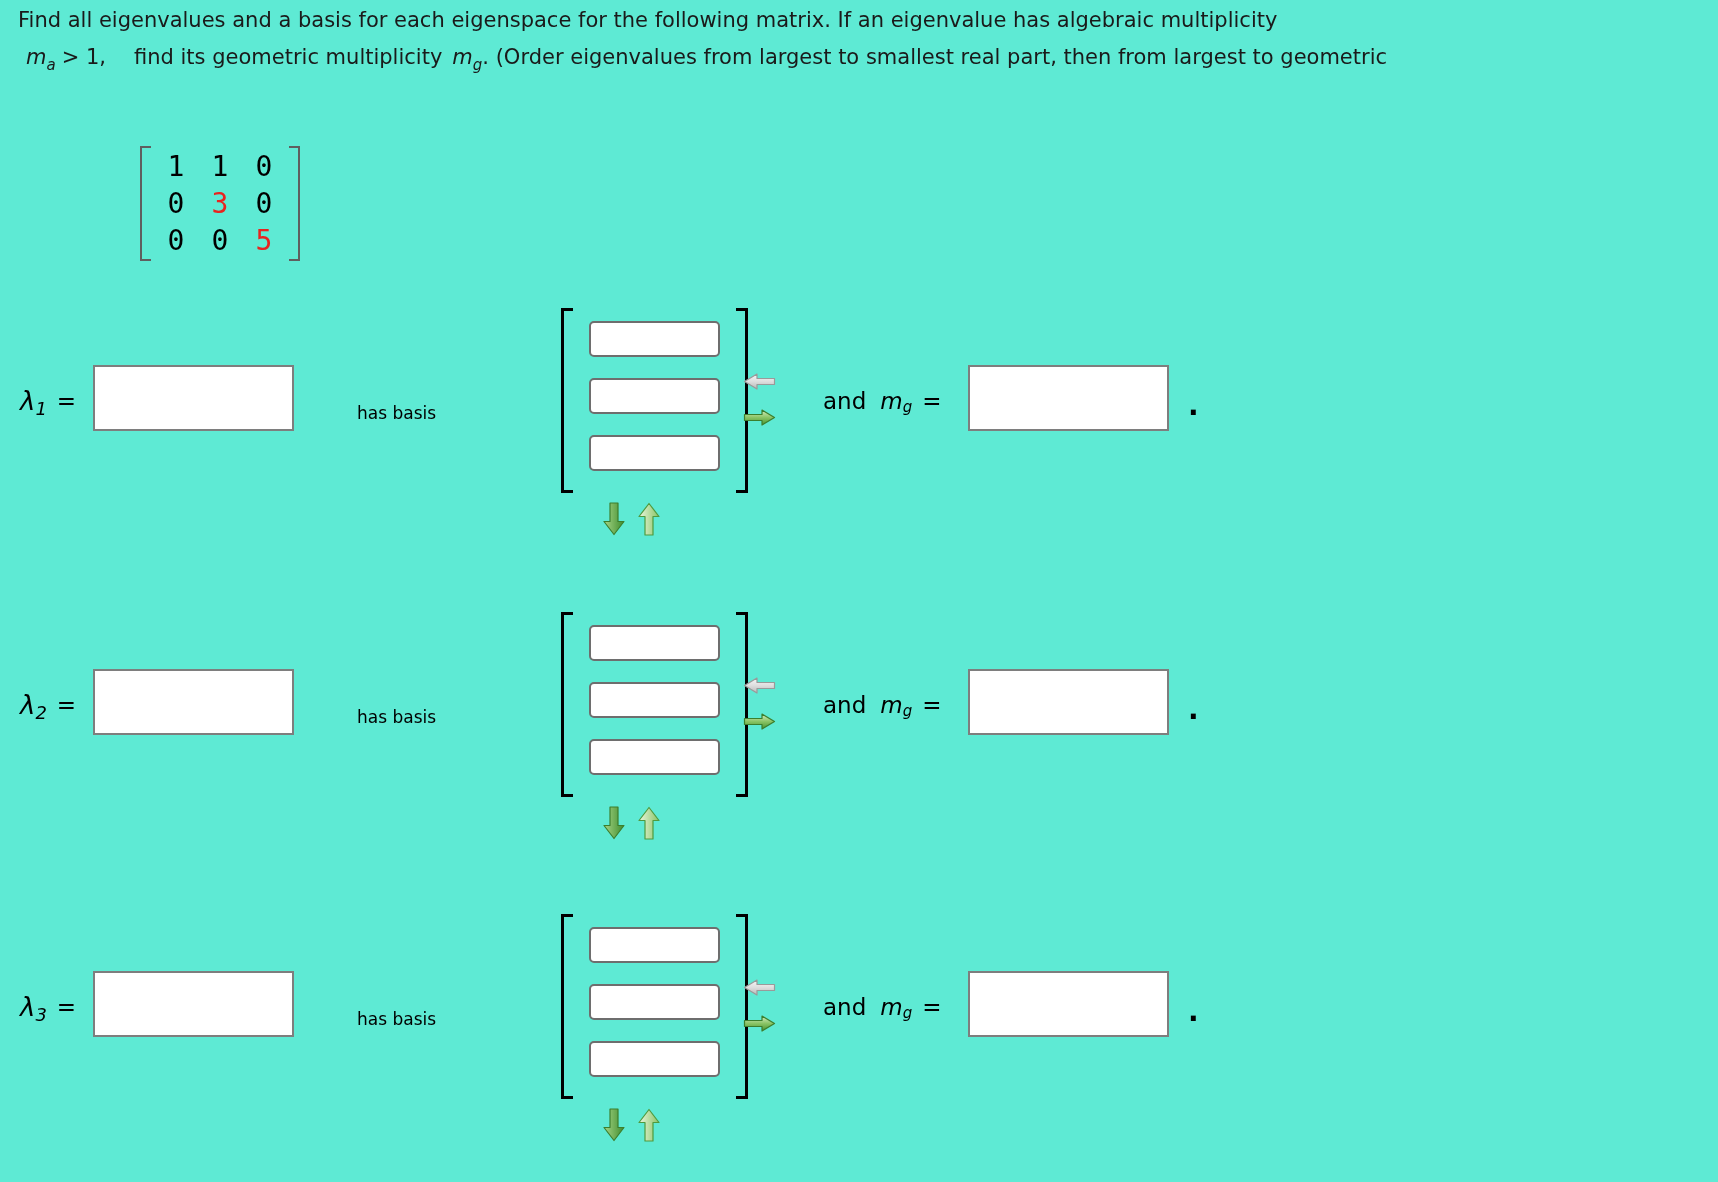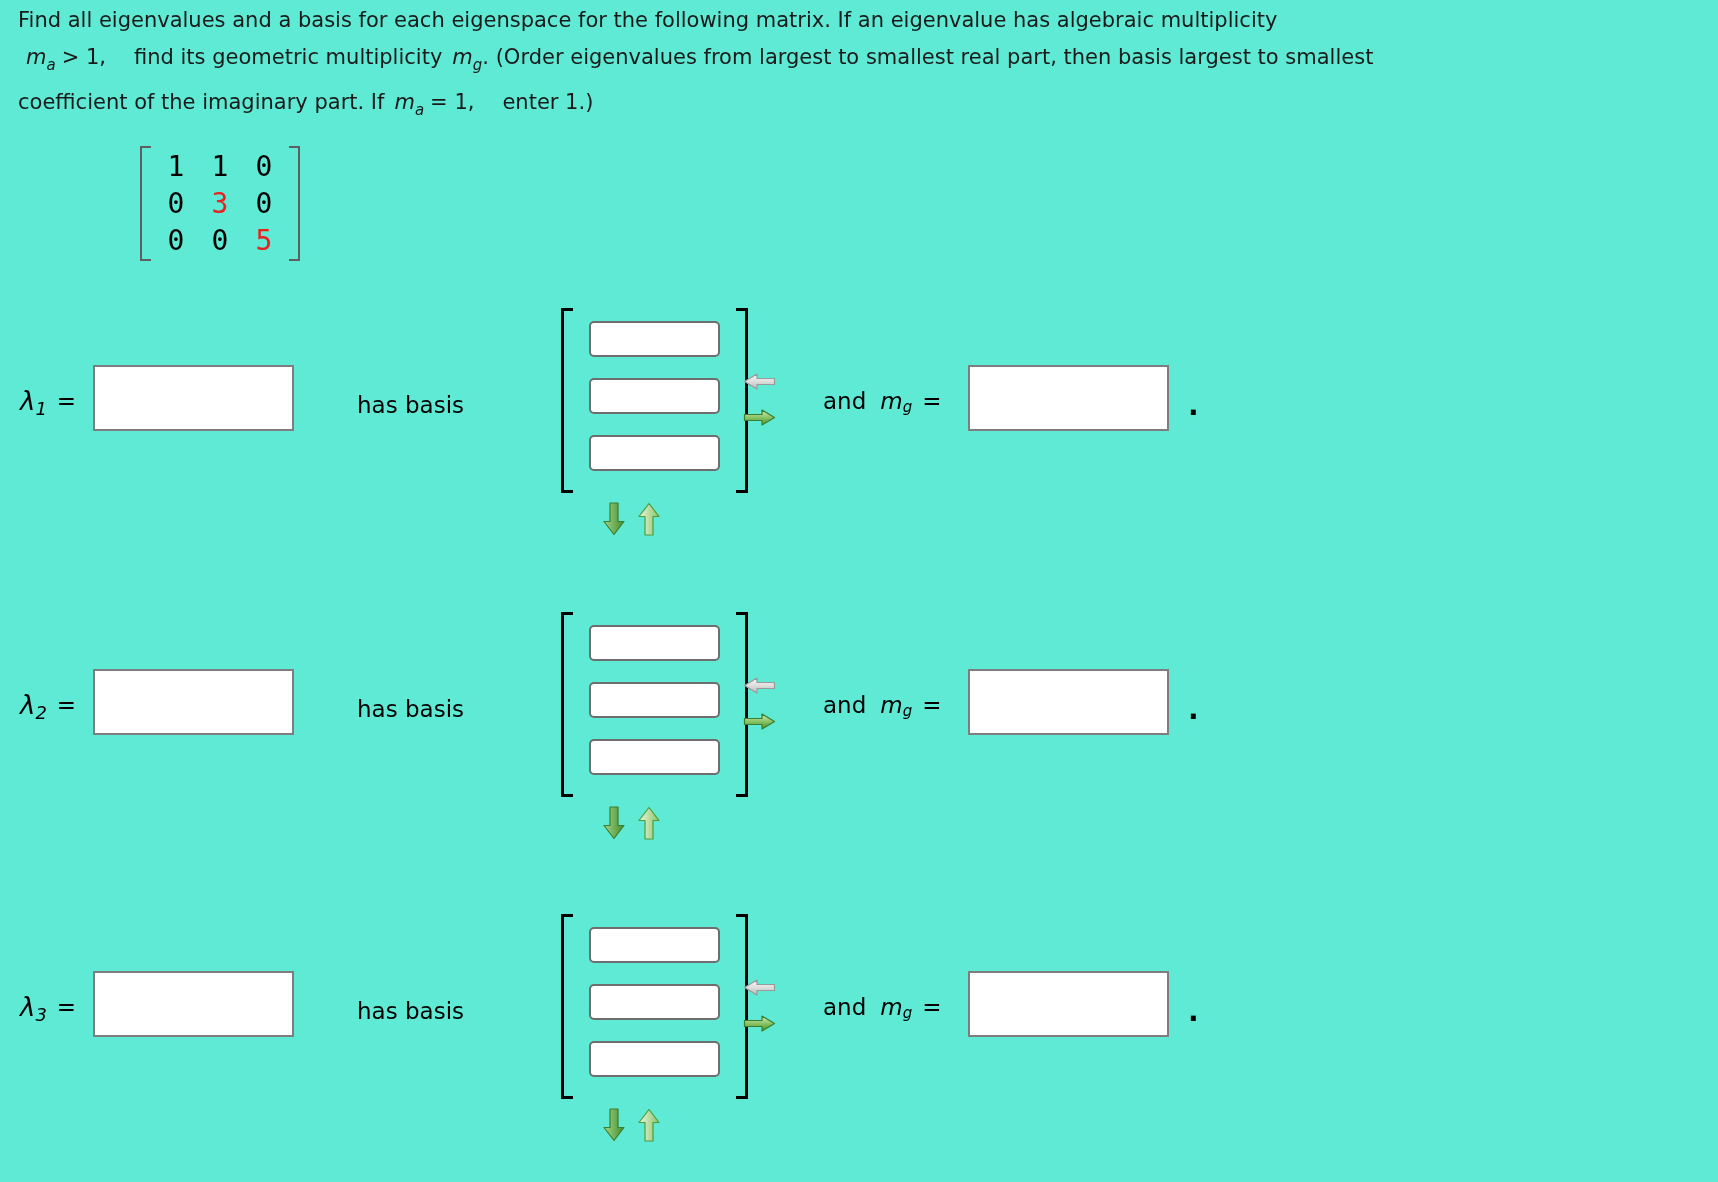--- a/index.html
+++ b/index.html
@@ -39,22 +39,22 @@
   .lam .lsub { font-size:18px; position:relative; top:8px; font-style:italic; }
   .lam .eq   { font-size:23px; margin-left:10px; }
   .answer-box {
     position:absolute; width:201px; height:66px;
     border:2px solid #7e7e7e; border-radius:0; background:#fff;
     font-size:22px; padding:4px 8px; outline:none;
   }
   .lam-input { left:93px; top:57px; }
   .mg-input  { left:968px; top:57px; }
   .hasbasis  {
-    position:absolute; left:357px; top:4px; height:185px;
-    display:flex; align-items:center; font-size:23px;
+    position:absolute; left:357px; top:12px; height:185px;
+    display:flex; align-items:center; font-size:17px;
   }
   .vector   { position:absolute; left:561px; top:0; display:flex; height:185px; }
   .vbracket { width:12px; border:3px solid #000; height:185px; }
   .vleft    { border-right:none; }
   .vright   { border-left:none; }
   .vcol     { display:flex; flex-direction:column; gap:21px; padding:13px 16px 0 16px; }
   .vec-input {
     width:131px; height:36px; border:2px solid #6e6e6e; border-radius:5px;
     background:#fff; font-size:18px; padding:2px 8px; outline:none;
   }
@@ -100,24 +100,21 @@
         <stop offset="0" stop-color="#eaf6de"></stop>
           <stop offset="1" stop-color="#8ac466"></stop>
       </linearGradient>
     </defs>
   </svg>
 
   <div class="ptext" style="left:18px; top:8px;">
     <span>Find all eigenvalues and a basis for each eigenspace for the following matrix. If an eigenvalue has algebraic multiplicity</span>
   </div>
   <div class="ptext" style="left:26px; top:45px;">
-    <span class="mit">m</span><span class="msub">a</span><span class="sp6">&gt; 1,</span><span class="sp12">find its geometric multiplicity</span><span class="mit sp10">m</span><span class="msub">g</span><span>. (Order eigenvalues from largest to smallest real part, then basis largest to smallest</span>
-  </div>
-  <div class="ptext" style="left:18px; top:90px;">
-    <span>coefficient of the imaginary part. If</span><span class="mit sp10">m</span><span class="msub">a</span><span class="sp6">= 1,</span><span class="sp12">enter 1.)</span>
+    <span class="mit">m</span><span class="msub">a</span><span class="sp6">&gt; 1,</span><span class="sp12">find its geometric multiplicity</span><span class="mit sp10">m</span><span class="msub">g</span><span>. (Order eigenvalues from largest to smallest real part, then from largest to geometric</span>
   </div>
 
   <div class="matrix">
     <div class="mbracket mleft"></div>
     <div class="mgrid">
       <span style="color: rgb(0, 0, 0);">1</span>
       <span style="color: rgb(0, 0, 0);">1</span>
       <span style="color: rgb(0, 0, 0);">0</span>
       <span style="color: rgb(0, 0, 0);">0</span>
       <span style="color: rgb(232, 35, 31);">3</span>

